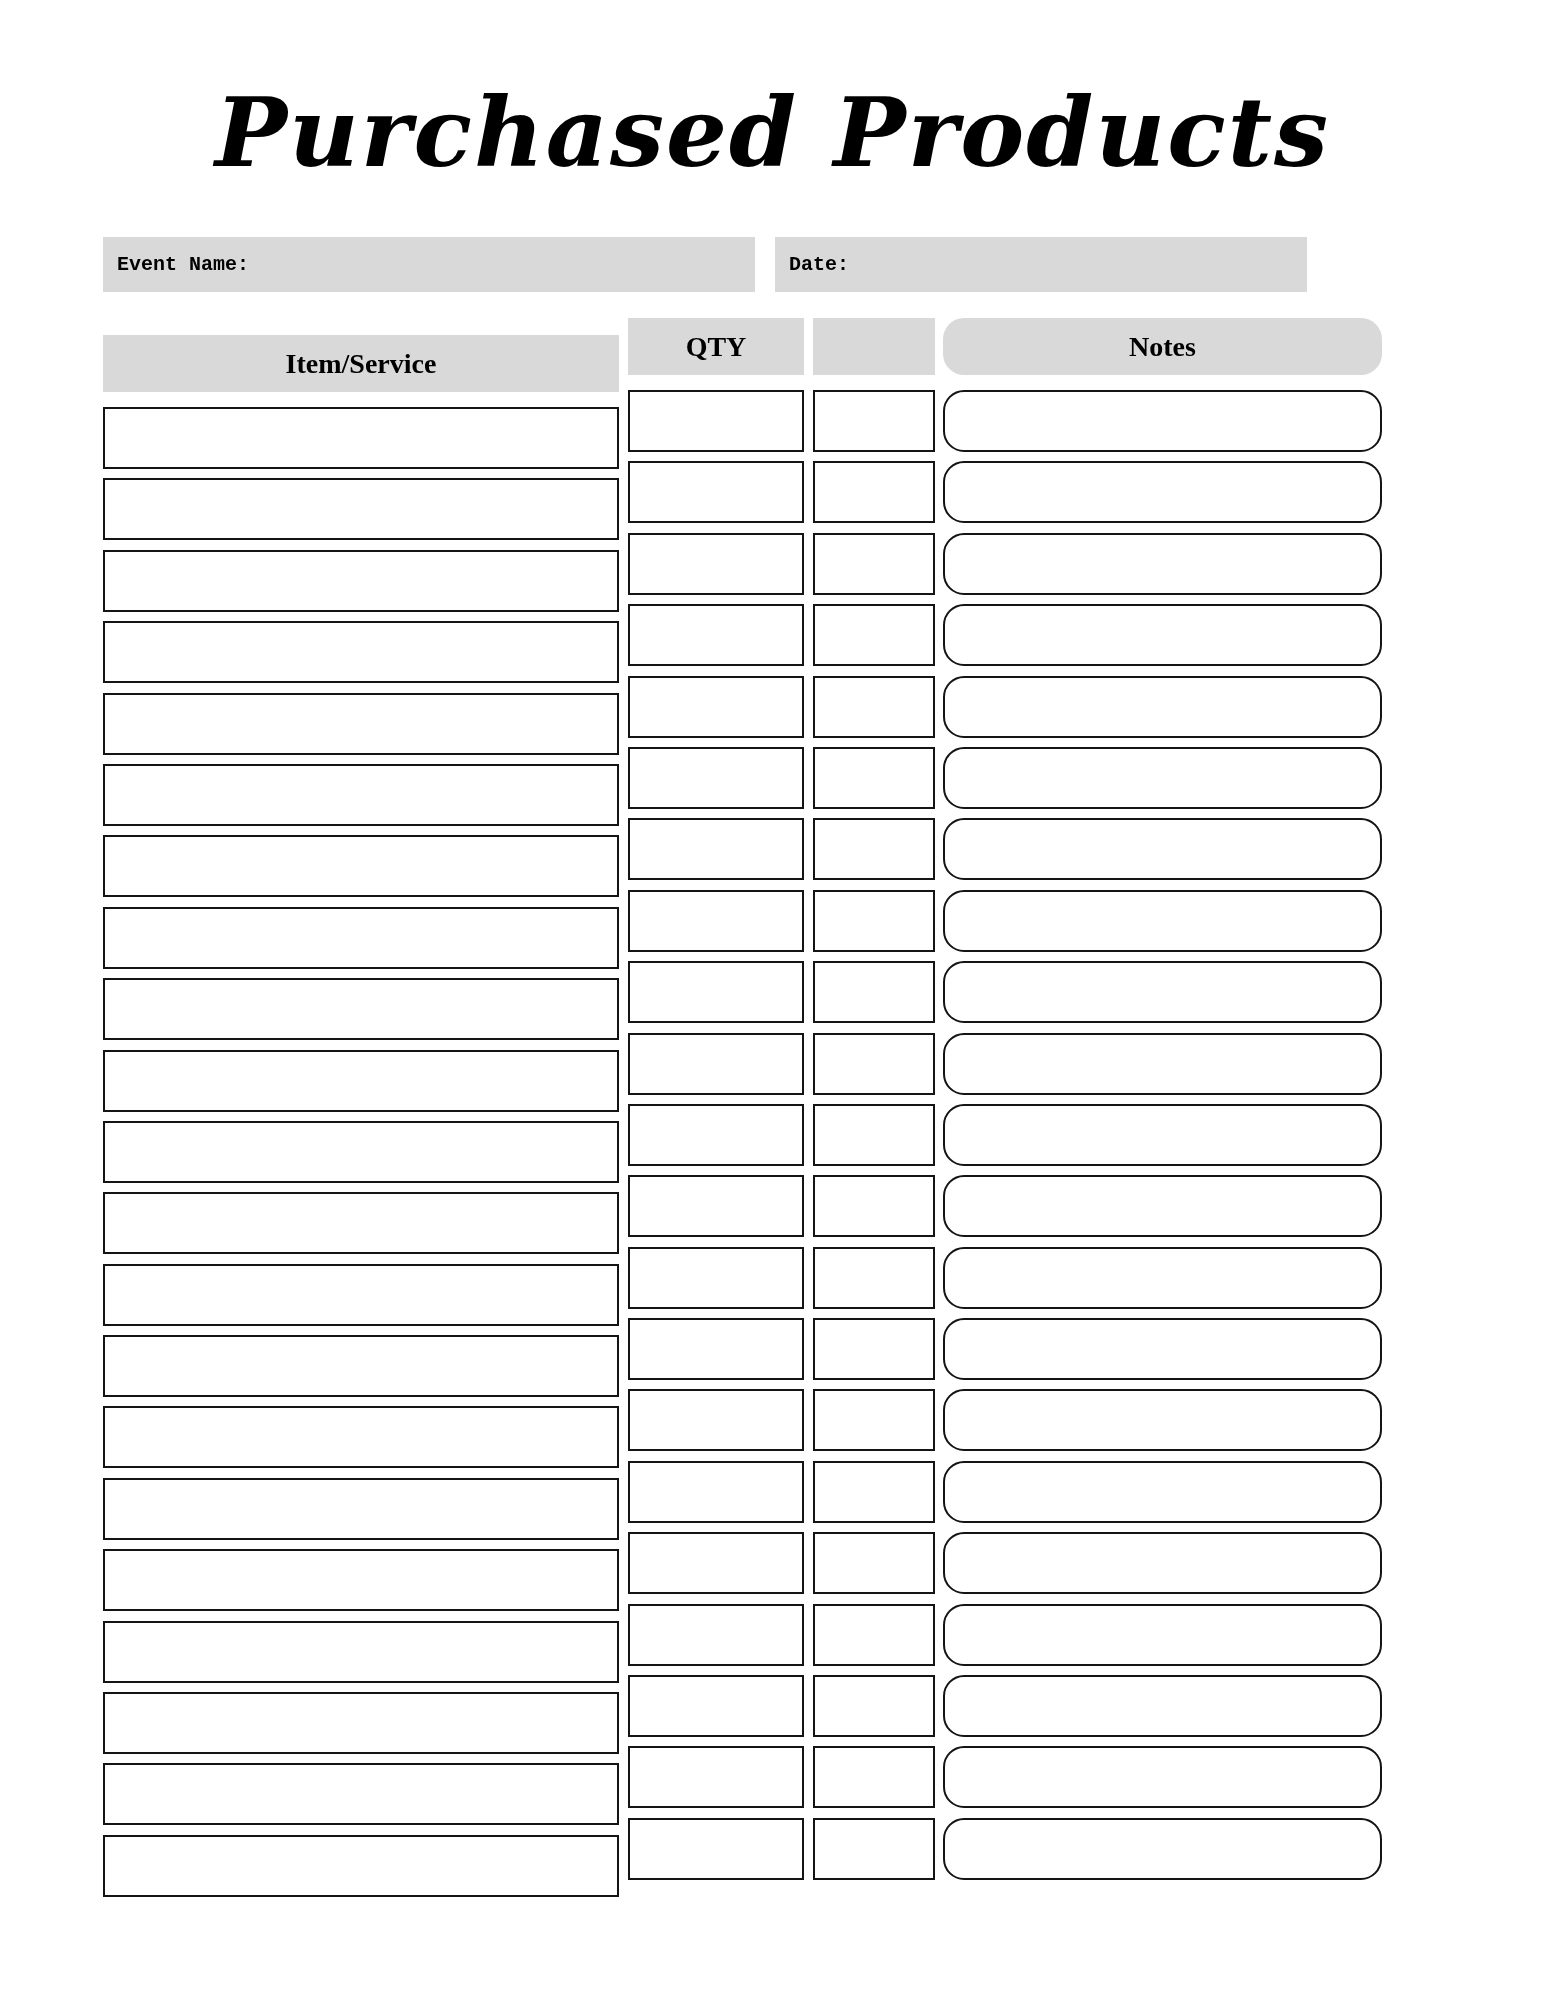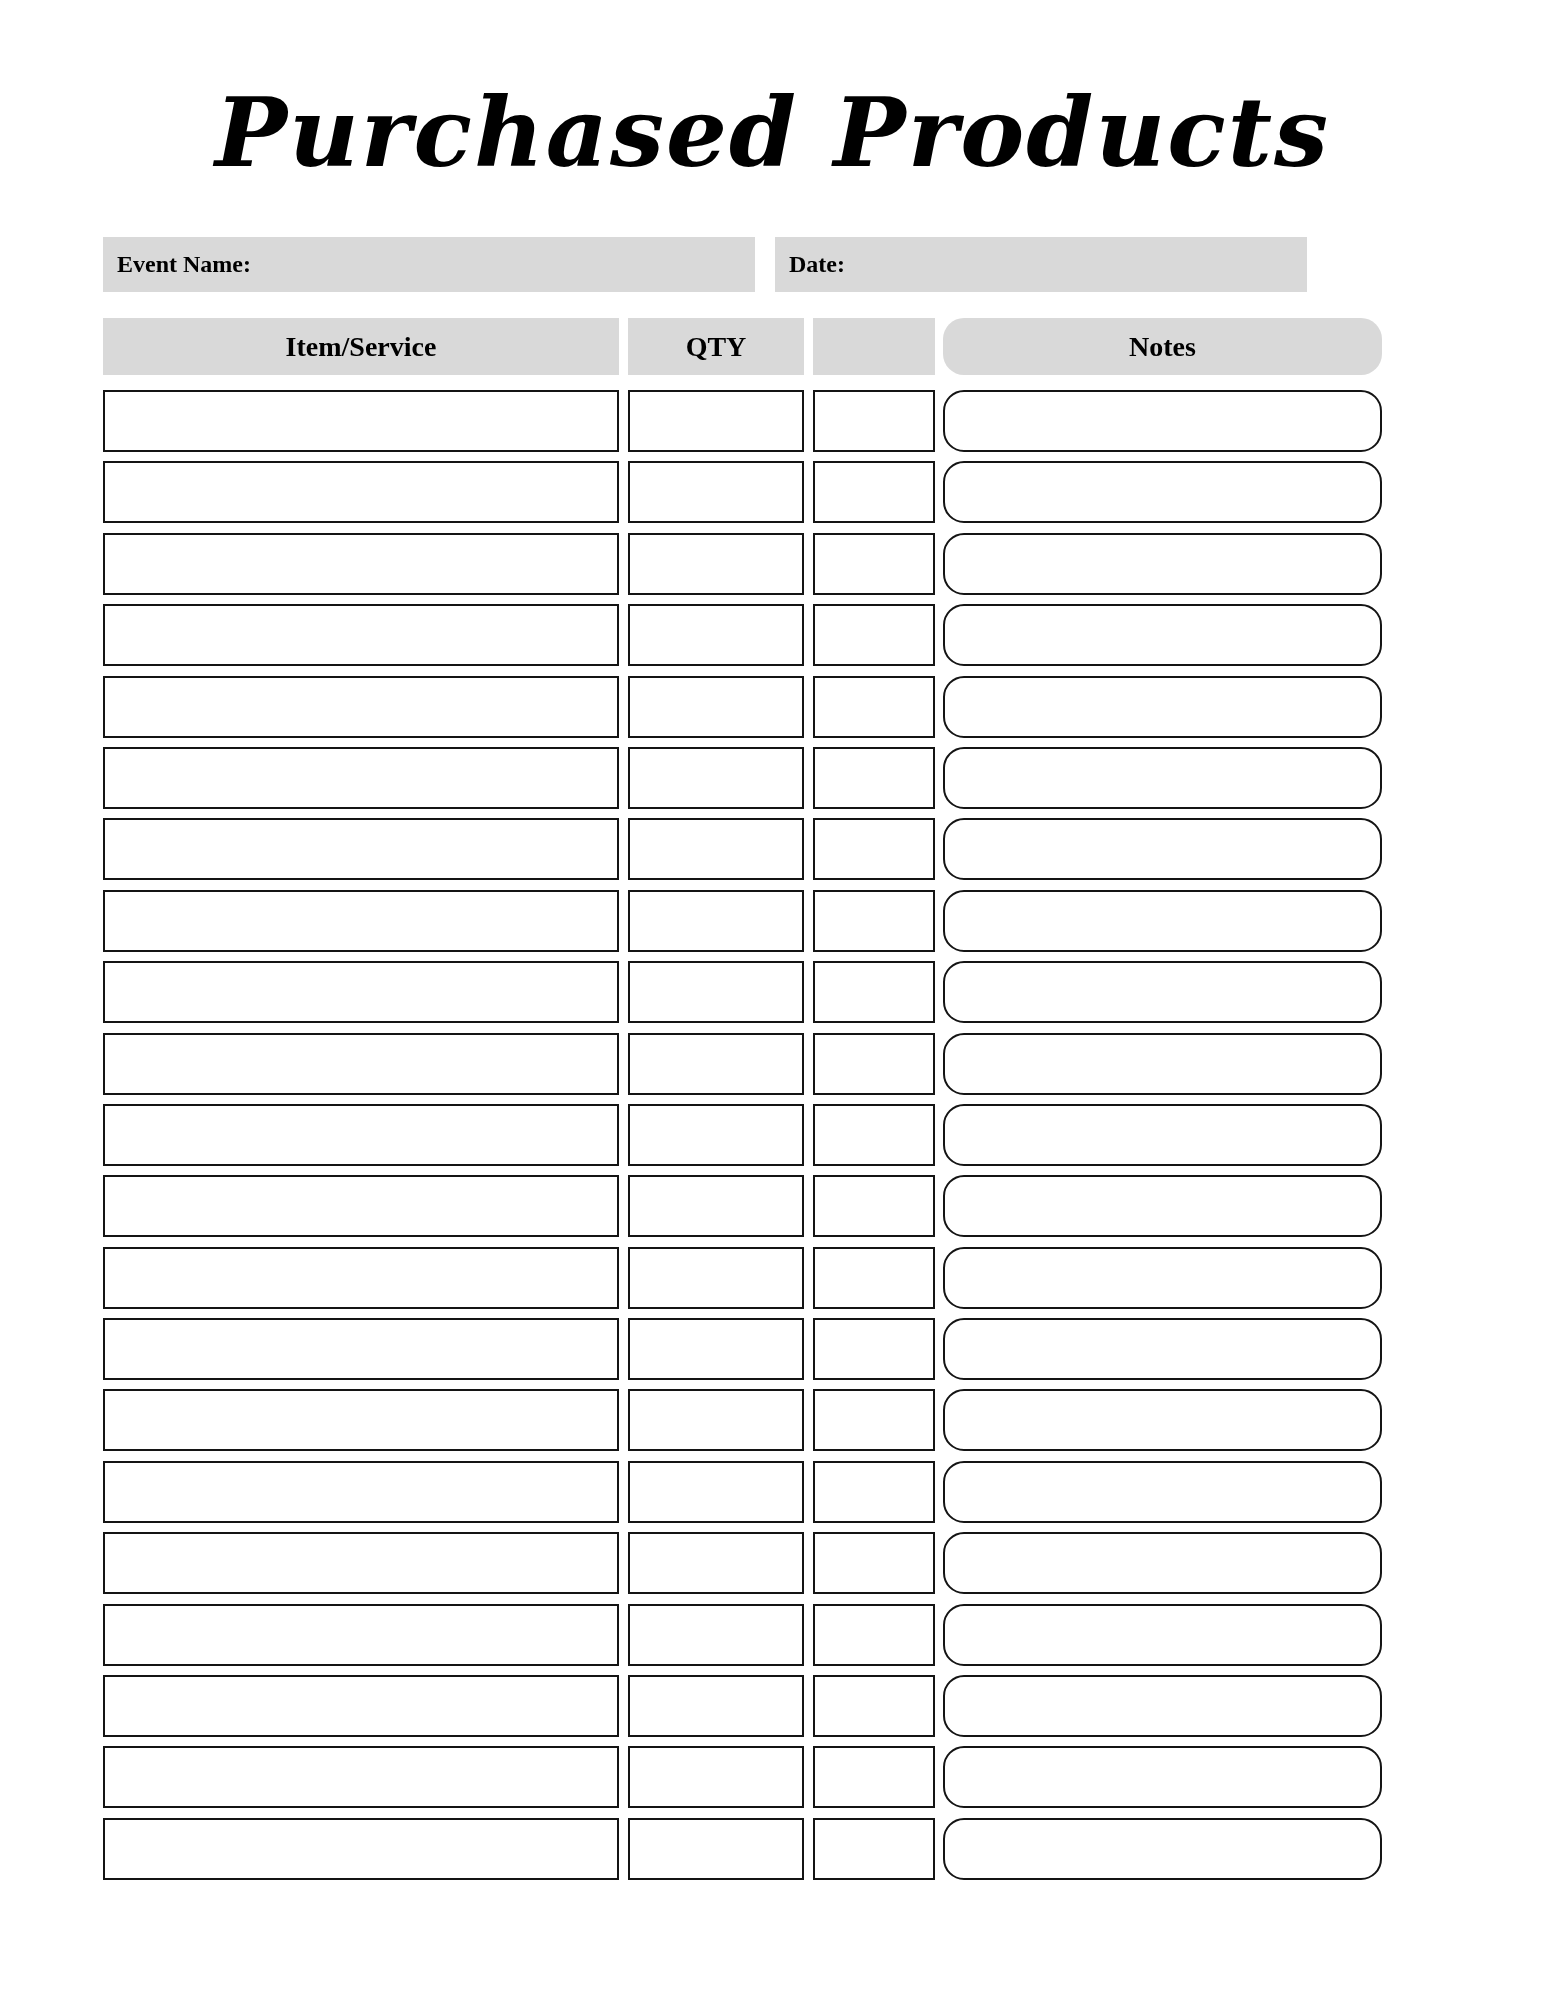--- a/index.html
+++ b/index.html
@@ -38,22 +38,23 @@
     background: var(--header-bg, #d9d9d9);
     display: flex;
     align-items: center;
     box-sizing: border-box;
     padding-left: 14px;
   }
   .bar-event { left: 103px; width: 652px; }
   .bar-date  { left: 775px; width: 532px; }
   .bar-label {
     font-weight: bold;
-    font-size: 24px;
+    font-size: 20px;
     white-space: nowrap;
+    font-family: Liberation Mono, monospace;
   }
   .bar-value {
     flex: 1;
     height: 100%;
     margin-left: 10px;
   }
 
   .thead {
     position: absolute;
     left: 103px;
@@ -67,21 +68,21 @@
     height: 57px;
     background: var(--header-bg, #d9d9d9);
     display: flex;
     align-items: center;
     justify-content: center;
     font-weight: bold;
     font-size: 28px;
   }
 
   
-  .c-item  { left: 0;     width: 516px; }
+  .c-item  { left: 0;     width: 516px; margin-top: 17px; }
   .c-qty   { left: 525px; width: 176px; text-align: right; }
   .c-extra { left: 710px; width: 122px; }
   .c-notes { left: 840px; width: 439px; border-radius: 21px; }
 
   .tbody {
     position: absolute;
     left: 103px;
     top: 390px;
     width: 1339px;
   }

